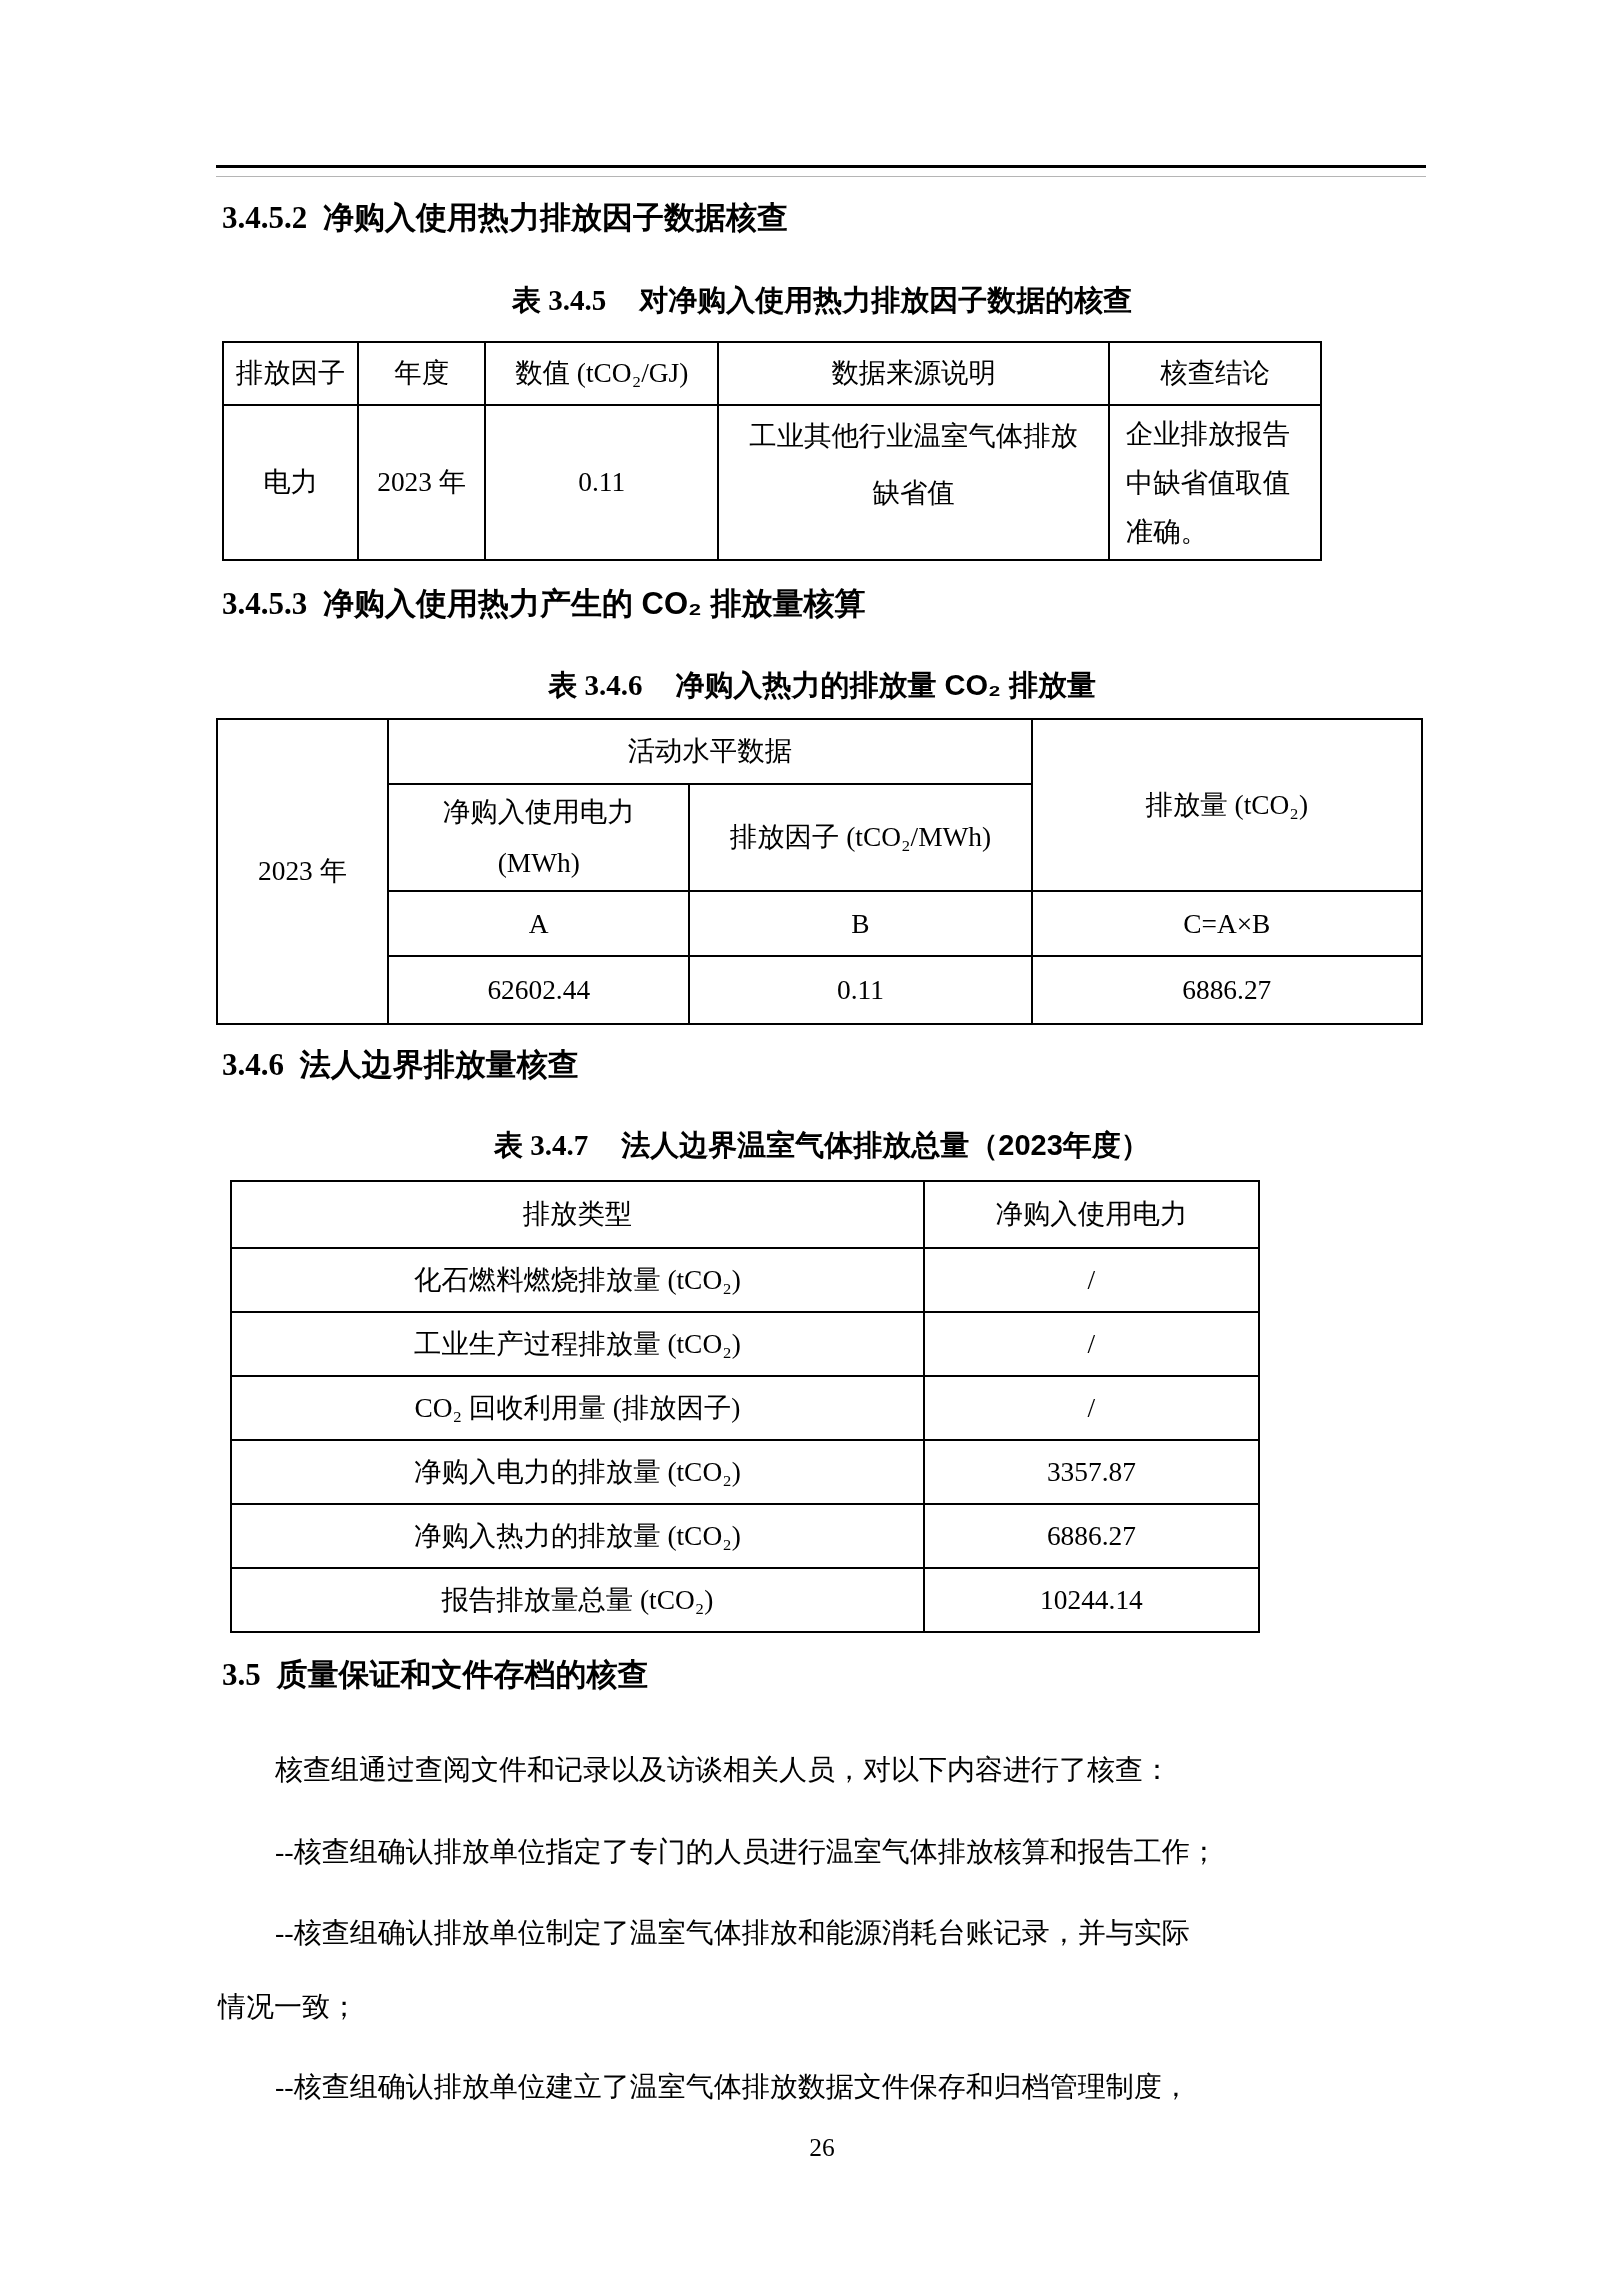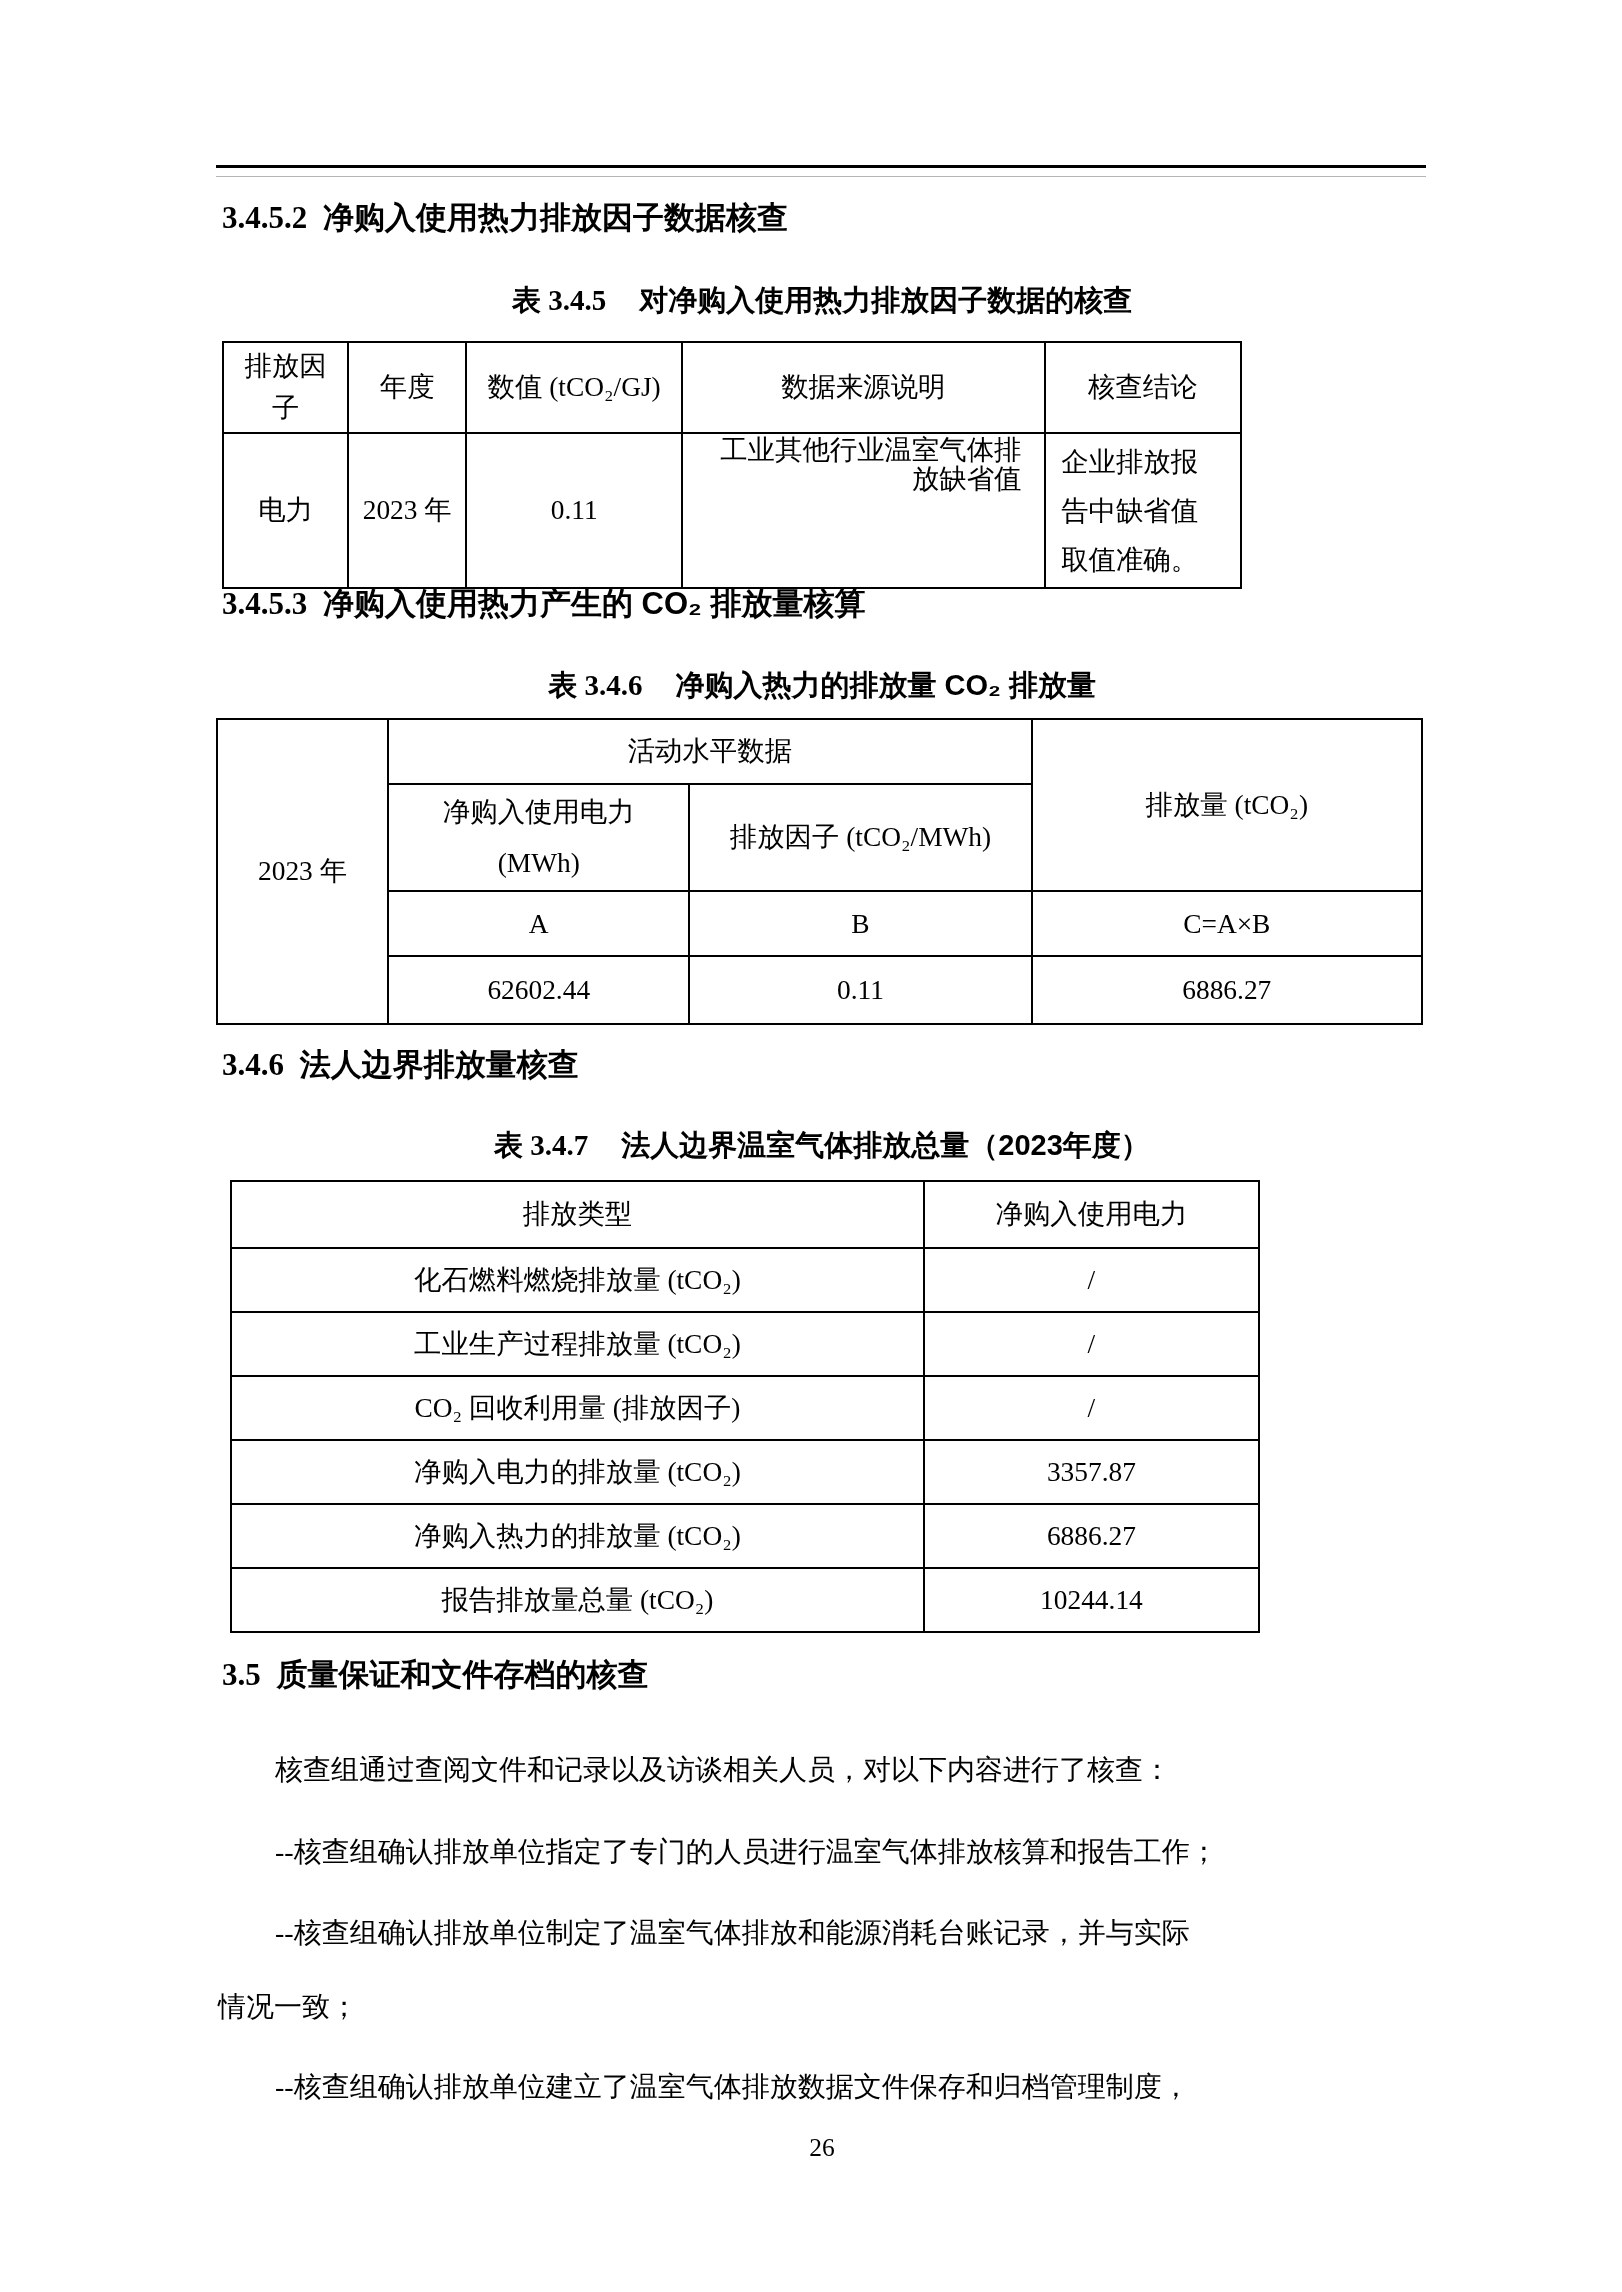--- a/index.html
+++ b/index.html
@@ -63,26 +63,26 @@
     font-family: "Liberation Serif", serif;
   }
   table.doc td {
     border: 2px solid #000;
     text-align: center;
     vertical-align: middle;
     padding: 2px 9.8px;
     line-height: 1.55;
   }
   
-  #t1 { top: 341px; left: 222px; width: 1020px; }
+  #t1 { top: 341px; left: 222px; width: 1100px; }
   #t1 .hrow td { height: 57px; }
   #t1 .drow td { height: 146px; }
   #t1 td.src {
-    text-align: right; vertical-align: top;
-    line-height: 29px; padding: 2px 22px;
+    text-align: center; vertical-align: top;
+    line-height: 57px; padding: 2px 22px;
   }
   #t1 td.concl {
     text-align: left; vertical-align: top;
     line-height: 49px; padding: 3.9px 23.5px 2px 15.7px; border-radius: 6px;
   }
   
   #t2 { top: 718px; left: 216px; width: 1207px; }
   #t2 .r1 td { height: 59px; }
   #t2 .r2 td { height: 96px; line-height: 1.85; }
   #t2 .r3 td { height: 59px; }

